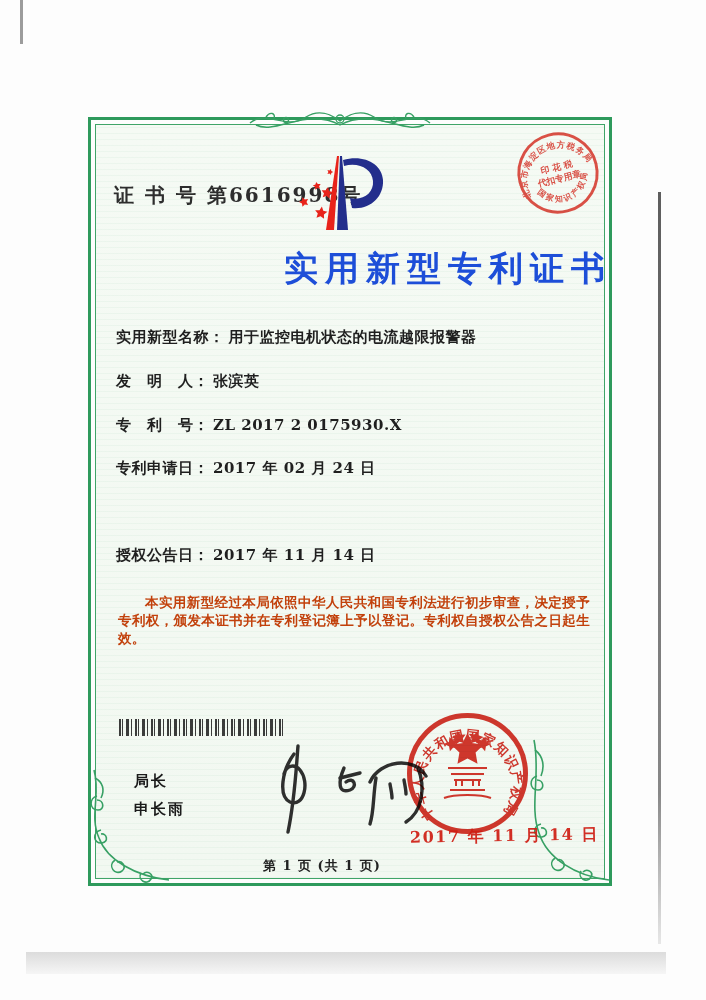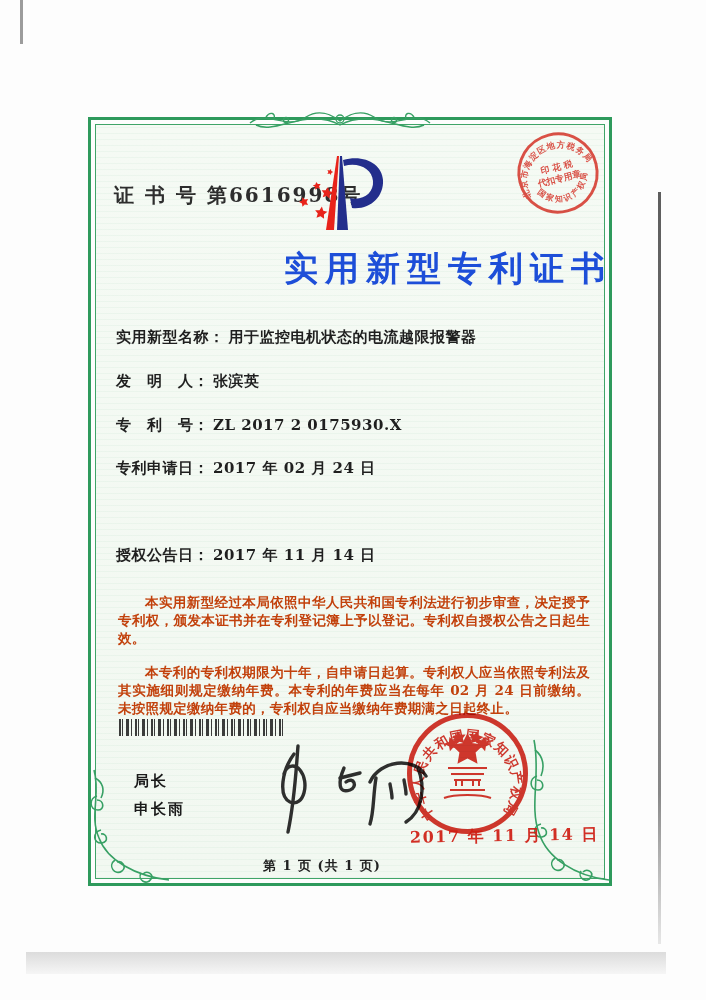--- a/index.html
+++ b/index.html
@@ -153,21 +153,20 @@
   </div>
   <div class="abs field-row" style="top:459px">
     <span class="field-label">专利申请日：</span><span class="field-value">2017 年 02 月 24 日</span>
   </div>
   <div class="abs field-row" style="top:546px">
     <span class="field-label">授权公告日：</span><span class="field-value">2017 年 11 月 14 日</span>
   </div>
 
   <div class="abs body-text">
     <p>本实用新型经过本局依照中华人民共和国专利法进行初步审查，决定授予专利权，颁发本证书并在专利登记簿上予以登记。专利权自授权公告之日起生效。</p>
-    <p>本专利的专利权期限为十年，自申请日起算。专利权人应当依照专利法及其实施细则规定缴纳年费。本专利的年费应当在每年 02 月 24 日前缴纳。未按照规定缴纳年费的，专利权自应当缴纳年费期满之日起终止。</p>
   </div>
 
   <div class="abs barcode"></div>
 
   <div class="abs signer" style="top:772px">局长</div>
   <div class="abs signer" style="top:800px">申长雨</div>
 
   <svg class="abs sig-wrap" viewBox="0 0 185 100">
     <g fill="none" stroke="#141414" stroke-width="3.4" stroke-linecap="round" opacity=".88">
 

